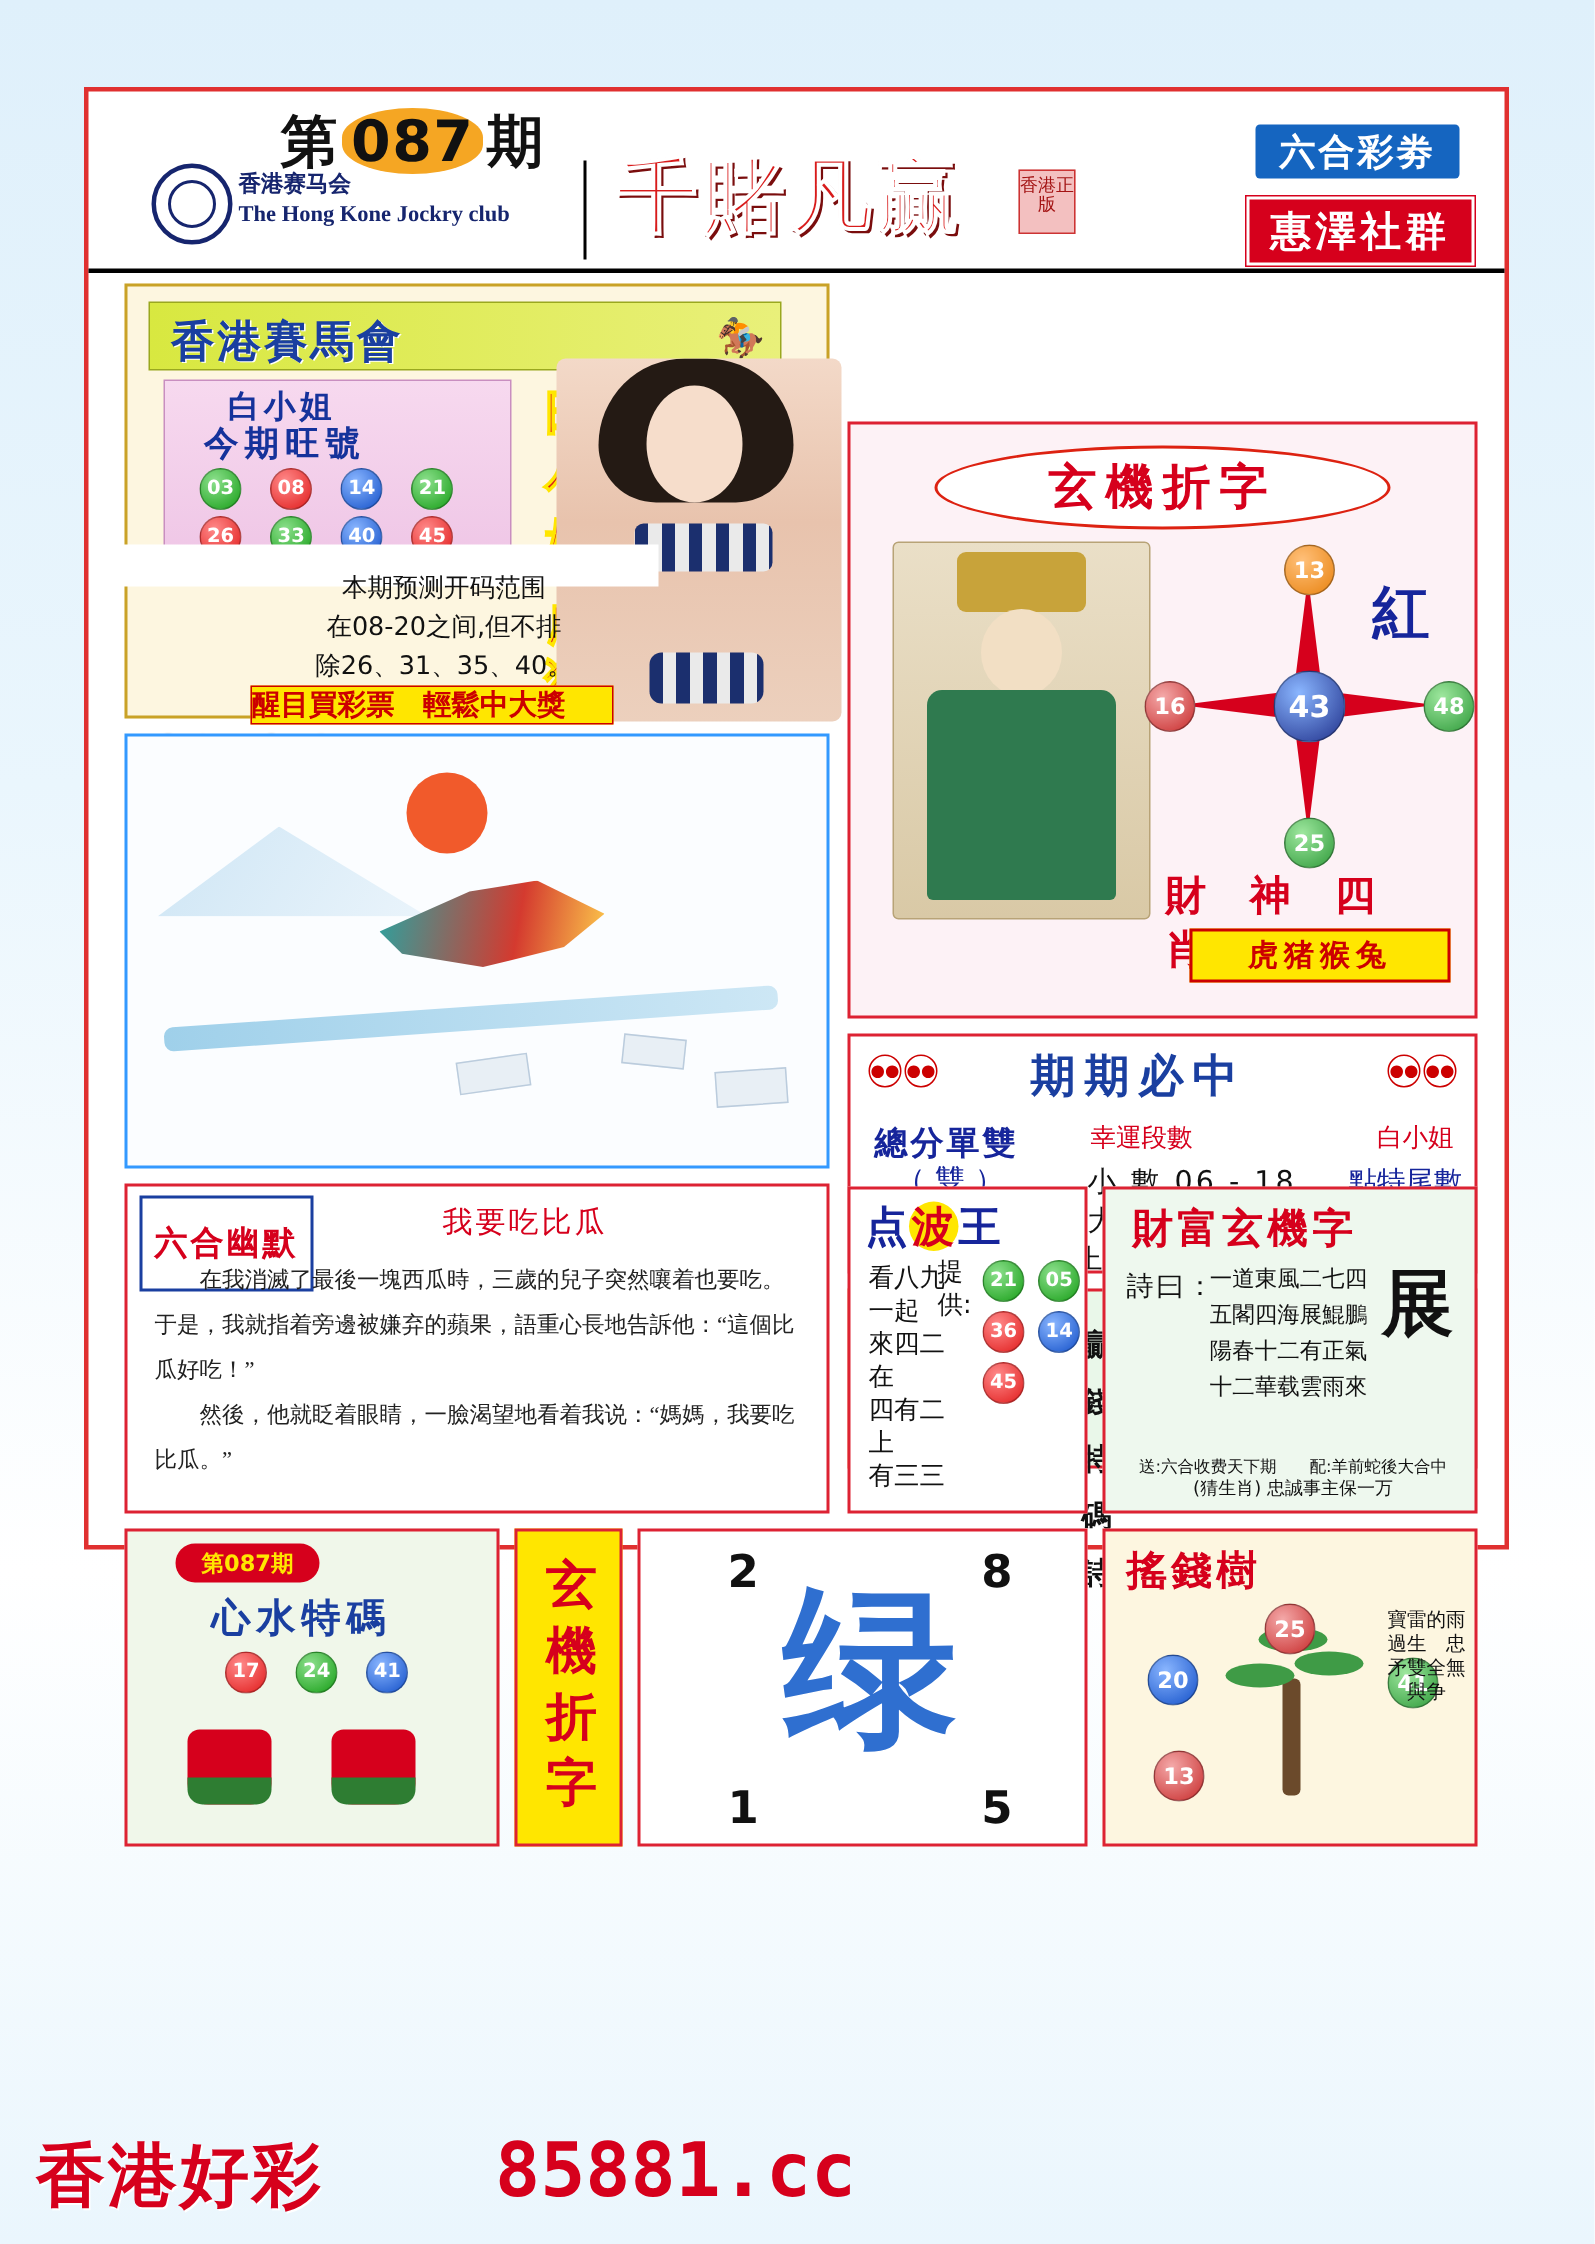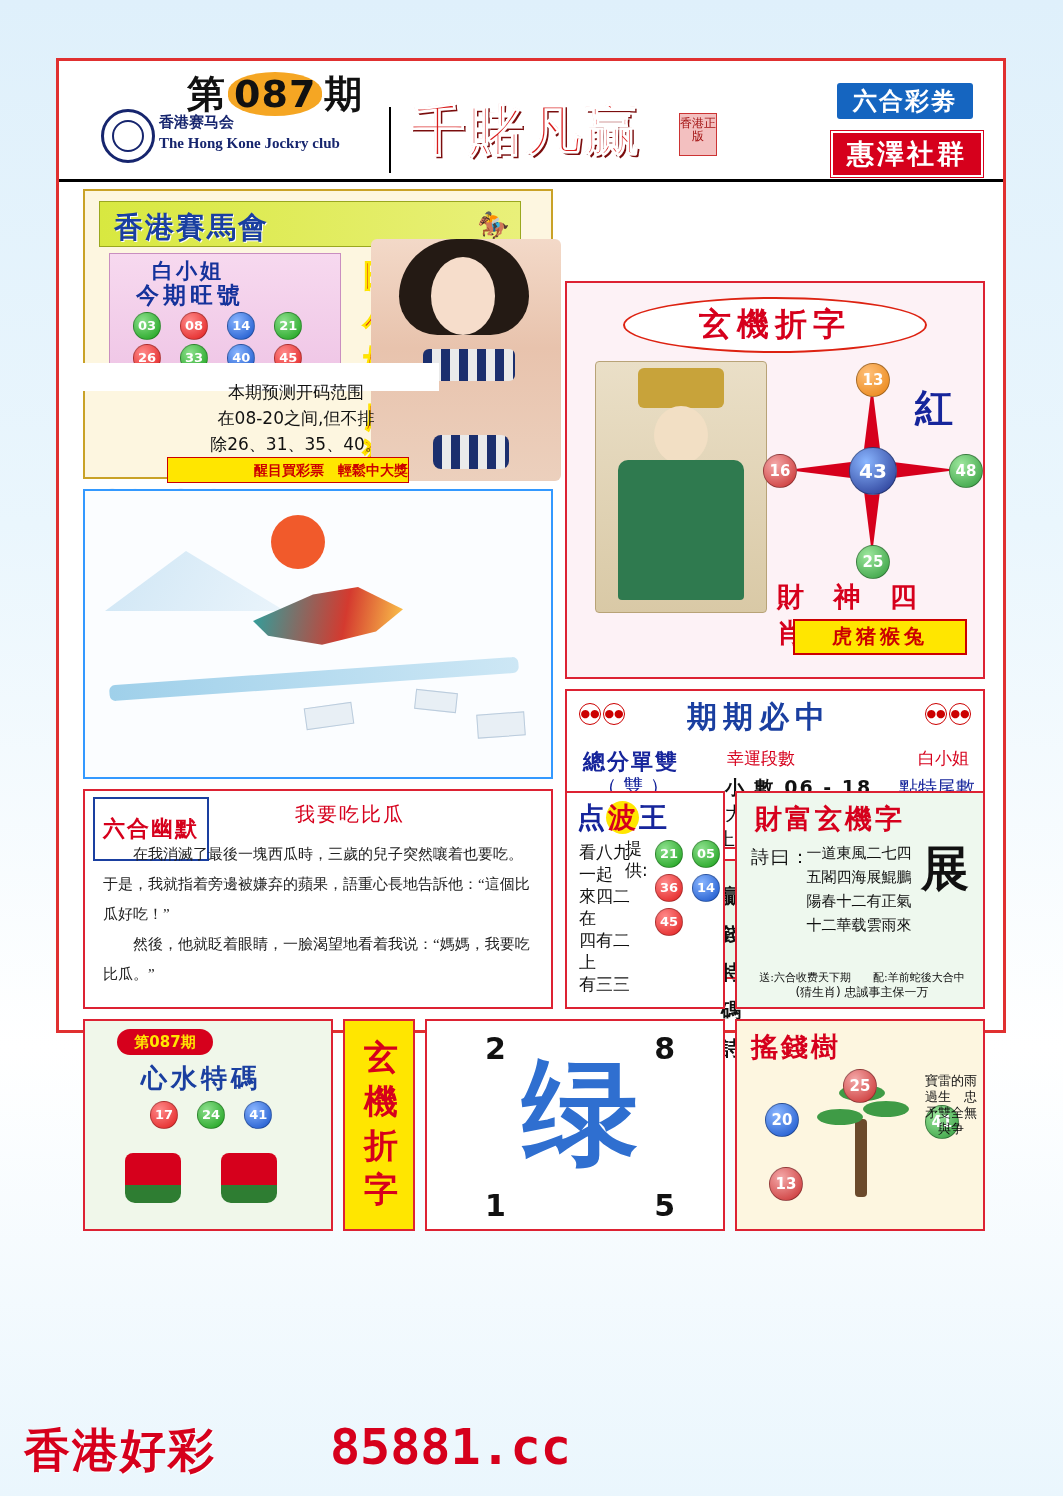--- a/index.html
+++ b/index.html
@@ -86,21 +86,21 @@
     font-size:40px;font-weight:bold;color:#d81b1b;
     -webkit-text-stroke:1px #ffe600;text-align:center;line-height:46px;
   }
   .predict{
     position:absolute;left:86px;top:188px;width:250px;text-align:center;
     font-size:17px;color:#111;line-height:26px;
   }
   .white-strip{position:absolute;left:-16px;top:172px;width:370px;height:28px;background:#fff;}
   .ad-strip{
     position:absolute;left:82px;top:266px;width:240px;height:24px;background:#ffe600;
-    border:1px solid #c00;color:#c00;font-size:14px;font-weight:bold;text-align:right;line-height:24px;
+    border:1px solid #c00;color:#c00;font-size:19px;font-weight:bold;text-align:left;line-height:24px;
   }
   .lucky{
     position:absolute;left:12px;top:294px;font-size:31px;font-weight:bold;color:#fff;
     letter-spacing:3px;text-shadow:2px 2px 2px #333,0 0 2px #000;
   }
   .zodiac{position:absolute;left:226px;top:300px;font-size:30px;}
   .model{
     position:absolute;left:286px;top:48px;width:190px;height:242px;
     background:linear-gradient(180deg,#f3d9c8 0%,#e8c3ad 45%,#ecd0bd 100%);
     border-radius:6px;overflow:hidden;
@@ -155,21 +155,21 @@
   
   #p-qiqi{left:506px;top:628px;width:420px;height:160px;background:#fff;border-color:#d23;}
   .qq-title{position:absolute;left:120px;top:6px;font-size:30px;font-weight:bold;color:#1a3fa0;letter-spacing:6px;}
   .dice{position:absolute;width:20px;height:20px;border-radius:50%;background:#fff;border:1px solid #c00;
     color:#c00;font-size:11px;text-align:center;line-height:19px;}
   .qq-l1{position:absolute;left:16px;top:56px;font-size:22px;font-weight:bold;color:#16259b;letter-spacing:2px;}
   .qq-l2{position:absolute;left:30px;top:82px;font-size:20px;color:#16259b;}
   .qq-l3{position:absolute;left:16px;top:108px;font-size:22px;font-weight:bold;color:#16259b;letter-spacing:2px;}
   .qq-l4{position:absolute;left:30px;top:134px;font-size:20px;color:#16259b;}
   .qq-c1{position:absolute;left:160px;top:56px;font-size:17px;color:#d6001c;}
-  .qq-c2{position:absolute;left:158px;top:84px;font-size:19px;color:#111;letter-spacing:2px;font-weight:bold;}
+  .qq-c2{position:absolute;left:158px;top:84px;font-size:19px;color:#111;letter-spacing:2px;}
   .qq-c3{position:absolute;left:158px;top:110px;font-size:19px;color:#111;letter-spacing:2px;}
   .qq-c4{position:absolute;left:150px;top:136px;font-size:18px;color:#111;}
   .qq-r1{position:absolute;right:14px;top:56px;font-size:17px;color:#d6001c;}
   .qq-r2{position:absolute;right:8px;top:84px;font-size:19px;color:#16259b;}
   .qq-r3{position:absolute;right:30px;top:110px;font-size:17px;color:#111;}
   .qq-r4{position:absolute;right:26px;top:136px;font-size:17px;color:#d6001c;}
   
   #p-bo{left:506px;top:798px;width:130px;height:120px;background:#ffe600;border-color:#d23;}
   .bo-sm{position:absolute;left:4px;top:6px;width:28px;font-size:13px;line-height:15px;color:#1a3fa0;font-weight:bold;text-align:center;}
   .bo-big{position:absolute;left:34px;top:4px;font-size:34px;font-weight:bold;color:#d6001c;letter-spacing:-2px;}

